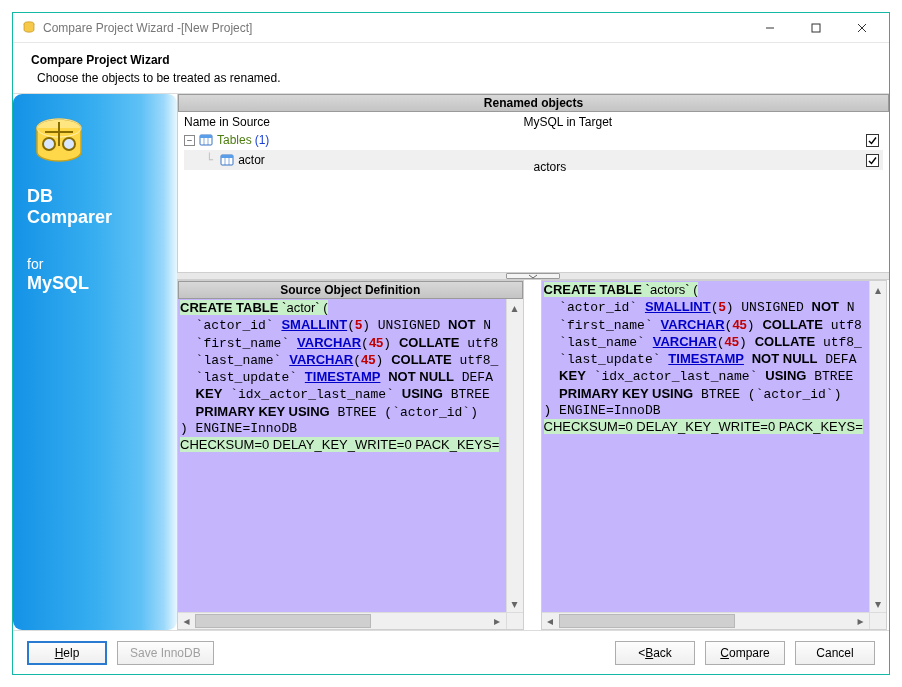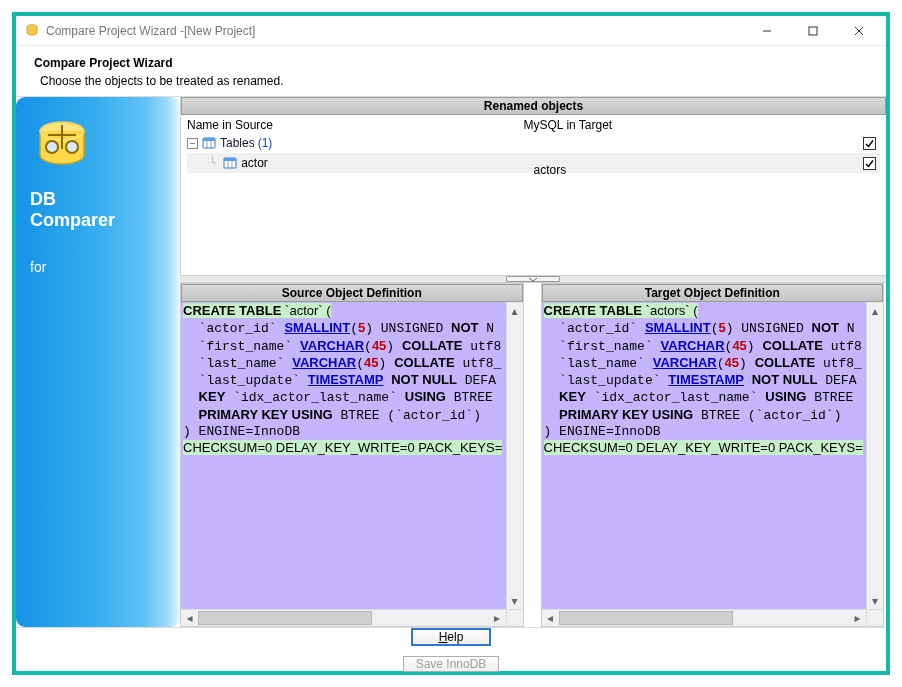--- a/index.html
+++ b/index.html
@@ -1,17 +1,17 @@
 <!DOCTYPE html>
 <html><head>
 <meta charset="utf-8">
 <style>
   * { box-sizing: border-box; font-family: "Segoe UI", Tahoma, sans-serif; }
   body { margin: 0; padding: 12px; background: #fff; font-size: 12px; color: #000; }
-  .window { width: 878px; height: 663px; border: 4px solid #14b8a6; position: relative; background: #fff; display:flex; flex-direction:column; }
+  .window { width: 878px; height: 663px; border: 1px solid #14b8a6; position: relative; background: #fff; display:flex; flex-direction:column; }
   .titlebar { height: 30px; background: #fff; display:flex; align-items:center; padding: 0 4px; border-bottom: 1px solid #e8e8e8;}
   .titlebar .ticon { width:16px; height:16px; margin: 0 6px 0 4px; display:inline-flex; align-items:center; justify-content:center;}
   .titlebar .ttitle { color:#777; font-size:12px; flex:1; }
   .winbtns { display:flex; height:100%; }
   .winbtn { width:46px; display:flex; align-items:center; justify-content:center; color:#444; }
   .winbtn svg { width:10px; height:10px; }
   .header { padding: 10px 18px 8px 18px; }
   .header .htitle { font-weight:bold; font-size:12px; }
   .header .hsub { font-size:12px; padding: 4px 0 0 6px;}
   .body { flex:1; display:flex; border-top:1px solid #dcdcdc; min-height:0; }
@@ -23,21 +23,21 @@
   .content { flex:1; display:flex; flex-direction:column; min-width:0;}
   .panel-head { background: linear-gradient(to bottom, #d8d8d8, #c4c4c4); border:1px solid #9a9a9a; border-bottom-color:#9a9a9a; text-align:center; font-weight:bold; font-size:12px; padding:1px 0; }
   .renamed { border-left:1px solid #cfcfcf; }
   .ren-body { height:160px; background:#fff; position:relative; }
   .ren-cols { display:flex; padding:2px 6px 0 4px;}
   .ren-cols .col { flex:1; font-size:12px; padding:1px 2px; }
   .ren-cols .chk { width:22px; }
   .tree { padding: 0px 6px 0 6px; }
   .trow { display:flex; align-items:center; height:20px; }
   .trow .label { font-size:12px; }
-  .trow .link { color:#0f172a; }
+  .trow .link { color:#4d7c0f; }
   .trow .count { color:#1a3fd4; }
   .trow .target { flex:1; }
   .trow .target-text { position:absolute; left: 50%; }
   .trow .rbox { width:22px; display:flex; justify-content:center;}
   .chkbox { width:13px; height:13px; border:1px solid #333; display:flex; align-items:center; justify-content:center; background:#fff;}
   .chkbox svg { width:11px; height:11px; }
   .row-sel { background:#f0f0f0; }
   .exp { width:11px; height:11px; border:1px solid #888; display:flex; align-items:center; justify-content:center; font-size:9px; line-height:1; font-family:monospace; color:#555; margin-right:4px;}
   .tbl-icon { width:14px; height:14px; margin-right:4px; display:inline-flex; }
   .tree-line { color:#c0c0c0; font-family:monospace; font-size:12px; white-space:pre;}
@@ -52,21 +52,21 @@
   .ty { color:#0000c8; font-weight:bold; text-decoration: underline;}
   .num { color:#c00000; font-weight:bold;}
   .vscroll { position:absolute; right:0; top:0; bottom:17px; width:17px; background:#f0f0f0; border-left:1px solid #dcdcdc;}
   .vscroll .up, .vscroll .down { height:17px; display:flex; align-items:center; justify-content:center; color:#666;}
   .vscroll .down { position:absolute; bottom:0; width:100%;}
   .hscroll { position:absolute; left:0; right:0; bottom:0; height:17px; background:#f0f0f0; border-top:1px solid #dcdcdc; display:flex; align-items:center;}
   .hscroll .l, .hscroll .r { width:17px; display:flex; align-items:center; justify-content:center; color:#666;}
   .hscroll .track { flex:1; position:relative; height:100%; }
   .hscroll .thumb { position:absolute; left:0; top:1px; bottom:1px; width:60%; background:#cfcfcf; border:1px solid #b8b8b8;}
   .hscroll .corner { width:17px; height:17px; background:#f0f0f0; border-left:1px solid #dcdcdc;}
-  .footer { height:44px; border-top:1px solid #dcdcdc; display:flex; align-items:center; padding:0 14px; gap:10px;flex-direction:column;}
+  .footer { height:44px; border-top:1px solid #dcdcdc; display:flex; align-items:center; padding:0 14px; gap:10px;}
   .btn { min-width:80px; height:24px; border:1px solid #adadad; background:linear-gradient(to bottom,#fdfdfd,#efefef); font-size:12px; display:flex; align-items:center; justify-content:center; padding:0 12px;}
   .btn.primary { border:2px solid #2a7ad2; }
   .btn.disabled { color:#a0a0a0; }
   .footer .spacer { flex:1; }
   .u { text-decoration: underline; }
 </style>
 </head>
 <body>
 
 <div class="window">
@@ -116,20 +116,21 @@
               <line x1="18" y1="20" x2="46" y2="20"></line>
               <circle cx="22" cy="32" r="6"></circle>
                 <circle cx="42" cy="32" r="6"></circle>
             </g>
           </svg>
         </div>
         <div class="brand-text">
           <div class="line">DB</div>
           <div class="line">Comparer</div>
           <div class="line sub">for</div>
+          <div class="line">MySQL</div>
         </div>
       </div>
     </div>
 
     <div class="content">
       <div class="renamed">
         <div class="panel-head">Renamed objects</div>
         <div class="ren-body">
           <div class="ren-cols">
             <div class="col">Name in Source</div>
@@ -214,21 +215,20 @@
               <div class="track">
                   <div class="thumb"></div>
                 </div>
               <div class="r">▸</div>
               <div class="corner"></div>
             </div>
           </div>
         </div>
 
         <div class="def-pane">
-          <div class="panel-head">Target Object Definition</div>
           <div class="code-wrap">
             <div class="code"><span class="hl-green"><span class="kw">CREATE TABLE</span> `<span>actors</span>` (</span>
   `actor_id` <span class="ty">SMALLINT</span>(<span class="num">5</span>) UNSIGNED <span class="kw">NOT</span> N
   `first_name` <span class="ty">VARCHAR</span>(<span class="num">45</span>) <span class="kw">COLLATE</span> utf8
   `last_name` <span class="ty">VARCHAR</span>(<span class="num">45</span>) <span class="kw">COLLATE</span> utf8_
   `last_update` <span class="ty">TIMESTAMP</span> <span class="kw">NOT NULL</span> DEFA
   <span class="kw">KEY</span> `idx_actor_last_name` <span class="kw">USING</span> BTREE
   <span class="kw">PRIMARY KEY USING</span> BTREE (`actor_id`)
 ) ENGINE=InnoDB
 <span class="hl-green">CHECKSUM=0 DELAY_KEY_WRITE=0 PACK_KEYS=</span></div>

